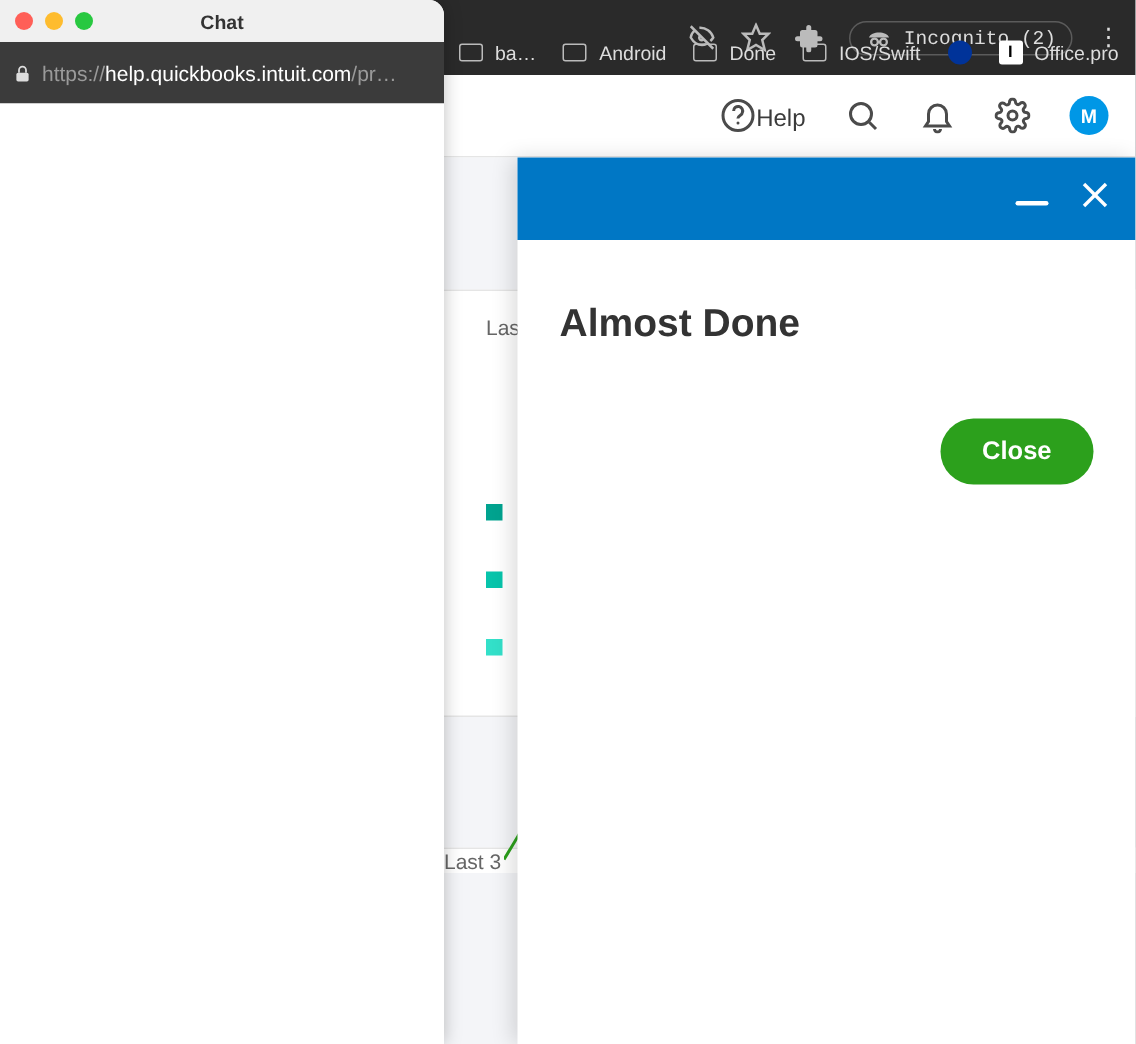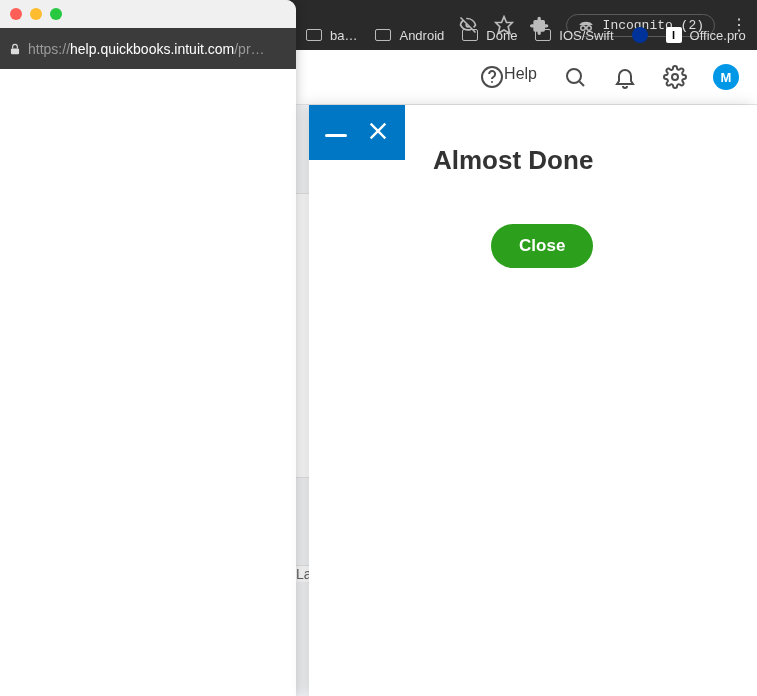--- a/index.html
+++ b/index.html
@@ -55,21 +55,21 @@
 
   
   .app {
     position: absolute; top: 50px; left: 296px; right: 0; bottom: 0;
     background: #fff;
   }
   .app-header {
     height: 55px; display: flex; align-items: center; justify-content: flex-end;
     gap: 26px; padding: 0 18px; border-bottom: 1px solid #e5e5e5;
   }
-  .help-group { display:flex; align-items:flex-start; gap:0; cursor:pointer; }
+  .help-group { display:flex; align-items:flex-end; gap:0; cursor:pointer; }
   .help-label { font-size: 16px; color: #3b3b3b; }
   .icon20 { width: 24px; height: 24px; display:flex; align-items:center; justify-content:center; color:#4b4b4b; }
   .avatar { width: 26px; height: 26px; border-radius: 50%; background:#0097e6; color:#fff; font-size:13px; font-weight:600; display:flex; align-items:center; justify-content:center; }
 
   .content-bg { position:absolute; top:55px; left:0; right:0; bottom:0; background:#f4f5f8; padding:0 0 0 0;}
   .card {
     position:absolute; left:0; top:88px; width:100%; background:#fff;
     border-top:1px solid #e5e5e5; border-bottom:1px solid #e5e5e5;
   }
   .card .pad { padding:16px 20px 16px 28px; }
@@ -79,23 +79,23 @@
   .swatch { width: 11px; height: 11px; margin-top:5px; flex:0 0 11px; }
   .sw1{background:#00a38f;} .sw2{background:#07c4ab;} .sw3{background:#33e0c9;}
   .exp-val { font-size:17px; font-weight:700; color:#333; }
   .exp-lbl { font-size:13px; color:#7a7a7a; }
 
   .card2 { position:absolute; left:0; top:460px; width:100%; background:#fff; border-top:1px solid #e5e5e5; }
   .sparkline { position:absolute; bottom:4px; left:40px; }
 
   
   .help-panel {
-    position: absolute; top: 105px; right: 0; width: 448px; bottom: 0;
+    position: absolute; top: 105px; right: 0; width: 412px; bottom: 0;
     background: #fff; box-shadow: -4px 0 14px rgba(0,0,0,.15); z-index: 8;
-    display:flex; flex-direction:row;
+    display:flex; flex-direction:column;
   }
   .hp-header {
     height: 55px; background: #0077c5; display:flex; align-items:center;
     justify-content:flex-end; gap: 20px; padding: 0 16px;
   }
   .hp-min { width: 22px; height: 3px; background:#fff; border-radius:2px; margin-top:6px;}
   .hp-close { cursor:pointer; }
   .hp-body { padding: 40px 28px; }
   .hp-title { font-size: 26px; font-weight: 600; color:#333; margin-bottom: 18px; }
   .hp-text { font-size: 16px; color:#6e6e6e; line-height: 1.4; }
@@ -265,20 +265,21 @@
     </div>
   </div>
 
   <div class="popup">
     <div class="popup-titlebar">
       <div class="traffic-lights">
         <span class="tl tl-red"></span>
         <span class="tl tl-yellow"></span>
         <span class="tl tl-green"></span>
       </div>
+      <div class="popup-title">Chat</div>
     </div>
     <div class="popup-url">
       <span class="lock-icon">
         <svg width="14" height="14" viewBox="0 0 24 24" fill="#ddd">
             <rect x="5" y="11" width="14" height="10" rx="2"></rect>
             <path d="M8 11V8a4 4 0 118 0v3" fill="none" stroke="#ddd" stroke-width="2"></path>
           </svg>
       </span>
       <span class="url-text">
         <span class="dim">https://</span><span class="host">help.quickbooks.intuit.com</span><span class="dim">/pr…</span>

